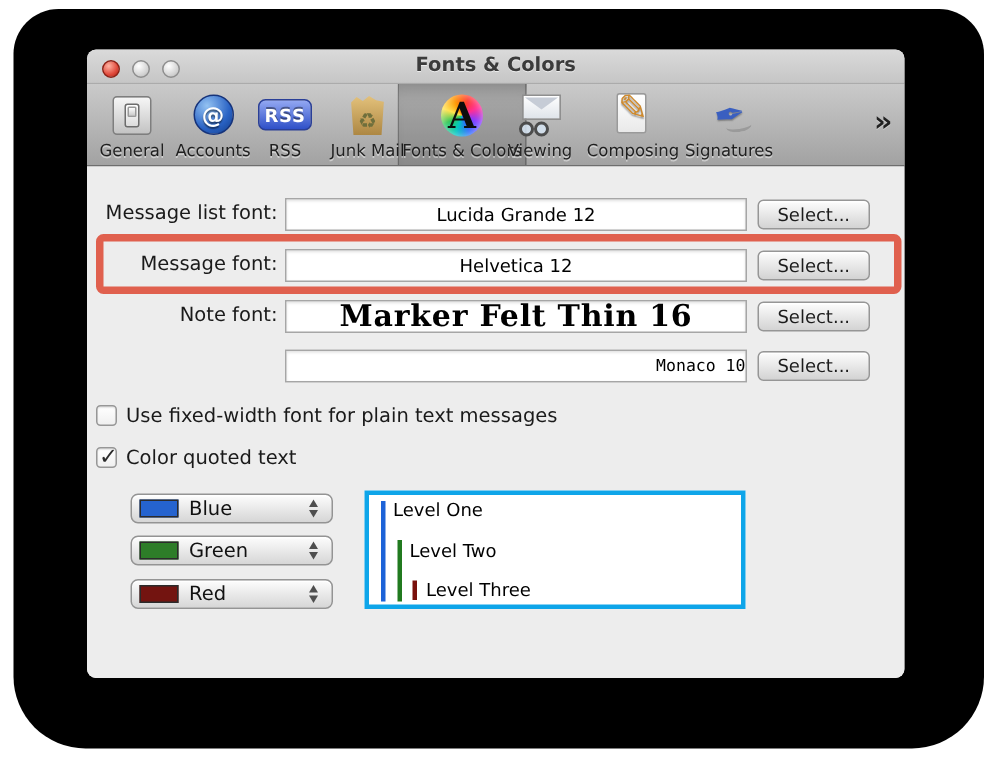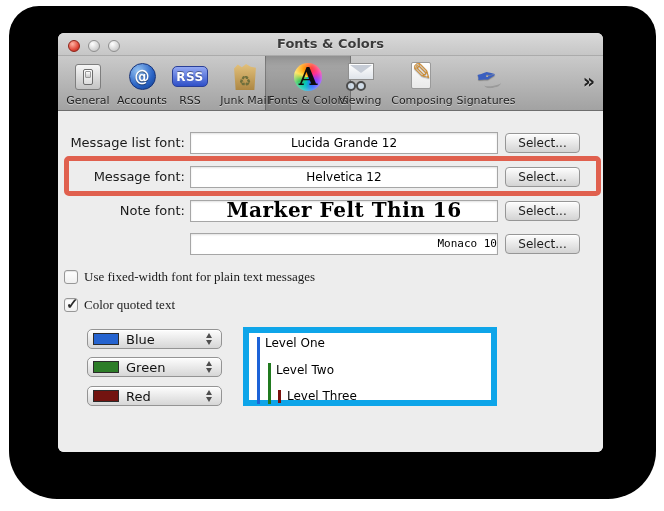--- a/index.html
+++ b/index.html
@@ -106,39 +106,39 @@
     background:#fff;border:1px solid #a6a6a6;box-shadow:inset 0 1px 2px rgba(0,0,0,.12);
     text-align:center;font-size:12px;color:#000;line-height:20px;overflow:hidden;}
   .val-marker{font-family:"DejaVu Serif","Liberation Serif",serif;font-weight:700;font-size:20px;letter-spacing:.5px;line-height:19px;}
   .val-mono{font-family:"DejaVu Sans Mono","Liberation Mono",monospace;font-size:11px;text-align:right;}
   .btn{position:absolute;left:447px;width:75px;height:20px;box-sizing:border-box;
     background:linear-gradient(#fdfdfd,#d3d3d3);border:1px solid #969696;border-radius:4px;
     box-shadow:inset 0 1px 0 #fff;font-size:12px;color:#1c1c1c;text-align:center;line-height:18px;cursor:default;}
   .hl-box{position:absolute;left:6px;width:537px;height:40px;box-sizing:border-box;
     border:5px solid #e0604e;border-radius:5px;pointer-events:none;z-index:5;}
   
-  .cbrow{position:absolute;left:6px;height:16px;display:flex;align-items:center;font-family:Liberation Serif, serif;}
+  .cbrow{position:absolute;left:6px;height:16px;display:flex;align-items:center;}
   .cb{width:14px;height:14px;box-sizing:border-box;background:linear-gradient(#ffffff,#f0f0f0);
     border:1px solid #979797;border-radius:3px;box-shadow:inset 0 1px 1px rgba(0,0,0,.1);
     position:relative;flex:0 0 auto;}
   .cb .mark{position:absolute;left:1px;top:-4px;font-size:15px;font-weight:700;color:#2b2b2b;}
   .cblabel{margin-left:6px;font-size:13px;color:#1a1a1a;white-space:nowrap;}
   
   .popup{position:absolute;left:29px;width:135px;height:20px;box-sizing:border-box;
     background:linear-gradient(#fdfdfd,#d6d6d6);border:1px solid #949494;border-radius:5px;
     box-shadow:inset 0 1px 0 #fff;display:flex;align-items:center;padding-left:5px;cursor:default;}
   .swatch{width:26px;height:12px;border:1px solid #2b2b2b;box-sizing:border-box;flex:0 0 auto;}
   .plabel{margin-left:7px;font-size:13px;color:#111;}
   .steppers{position:absolute;right:8px;top:3px;width:7px;}
   .steppers i{display:block;width:0;height:0;border-left:3.5px solid transparent;border-right:3.5px solid transparent;}
   .steppers .up{border-bottom:5px solid #4e4e4e;margin-bottom:2px;}
   .steppers .down{border-top:5px solid #4e4e4e;}
   
   .preview{position:absolute;left:185px;top:293px;width:254px;height:79px;box-sizing:border-box;
-    background:#fff;border:6px solid #0ea5e9;}
+    background:#fff;border:3px solid #0ea5e9;}
   .lvbar{position:absolute;width:3px;}
   .lvtext{position:absolute;font-size:12px;color:#000;line-height:14px;white-space:nowrap;}
 </style>
 </head>
 <body>
 
 <div class="backdrop"></div>
 
 <div class="window">
 

